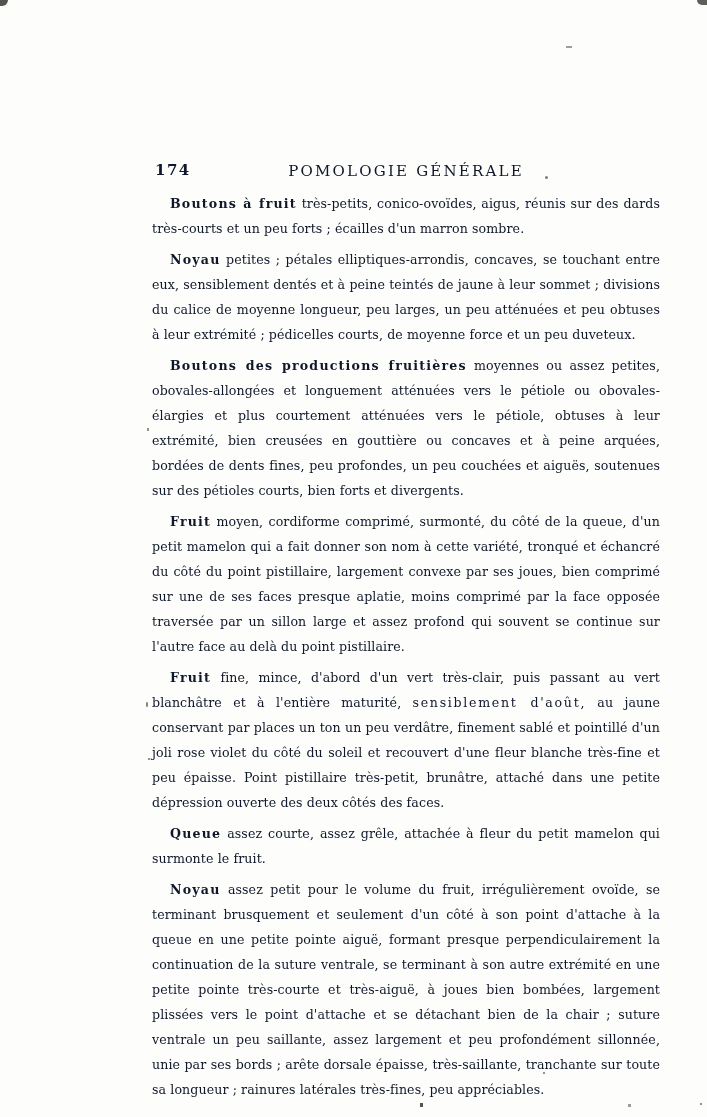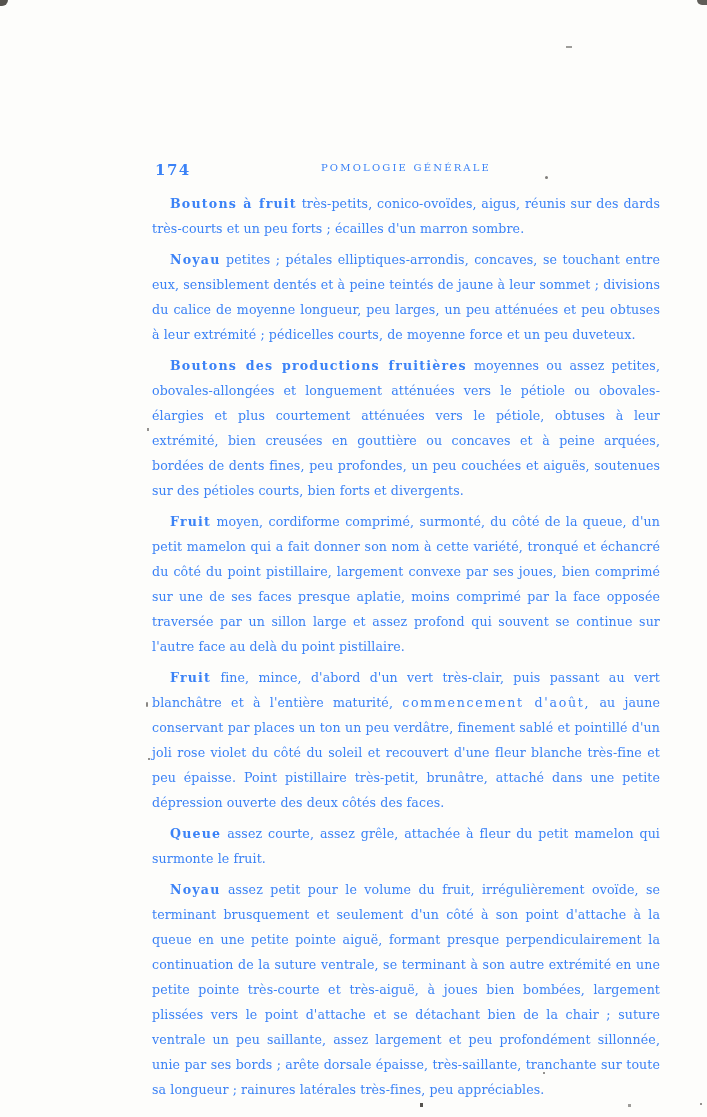--- a/index.html
+++ b/index.html
@@ -6,42 +6,42 @@
   body {
     width: 707px; height: 1117px;
     background: #ffffff;
     font-family: "DejaVu Serif", "Liberation Serif", serif;
   }
   .page {
     position: relative;
     width: 707px; height: 1117px;
     background: #fdfdfb;
     overflow: hidden;
-    color: #3b82f6;
+    color: #0f172a;
   }
   .content {
     position: absolute;
     left: 152px; top: 160px;
     width: 508px;
   }
   .header {
     position: relative;
     height: 22px;
     margin-bottom: 9px;
   }
   .page-number {
     position: absolute;
     left: 3px; top: 1px;
     font-size: 15px;
     letter-spacing: 1.5px;
     font-weight: bold;
   }
   .page-title {
     text-align: center;
-    font-size: 10px;
+    font-size: 15px;
     letter-spacing: 2.2px;
     padding-top: 2px;
     white-space: nowrap;
   }
   .body-text p {
     margin: 0 0 6px 0;
     font-size: 12.6px;
     line-height: 25px;
     text-align: justify;
     text-indent: 18px;
@@ -81,21 +81,21 @@
 
       <p><b class="term">Boutons des productions fruitières</b>
         <span>moyennes ou assez petites, obovales-allongées et longuement atténuées vers le pétiole ou obovales-élargies et plus courtement atténuées vers le pétiole, obtuses à leur extrémité, bien creusées en gouttière ou concaves et à peine arquées, bordées de dents fines, peu profondes, un peu couchées et aiguës, soutenues sur des pétioles courts, bien forts et divergents.</span></p>
 
 
       <p><b class="term">Fruit</b>
         <span>moyen, cordiforme comprimé, surmonté, du côté de la queue, d'un petit mamelon qui a fait donner son nom à cette variété, tronqué et échancré du côté du point pistillaire, largement convexe par ses joues, bien comprimé sur une de ses faces presque aplatie, moins comprimé par la face opposée traversée par un sillon large et assez profond qui souvent se continue sur l'autre face au delà du point pistillaire.</span></p>
 
       <p><b class="term">Fruit</b>
         <span>fine, mince, d'abord d'un vert très-clair, puis passant au vert blanchâtre et à l'entière maturité,</span>
-        <span class="spaced">commencement d'août,</span>
+        <span class="spaced">sensiblement d'août,</span>
         <span>au jaune conservant par places un ton un peu verdâtre, finement sablé et pointillé d'un joli rose violet du côté du soleil et recouvert d'une fleur blanche très-fine et peu épaisse. Point pistillaire très-petit, brunâtre, attaché dans une petite dépression ouverte des deux côtés des faces.</span></p>
 
       <p><b class="term">Queue</b>
         <span>assez courte, assez grêle, attachée à fleur du petit mamelon qui surmonte le fruit.</span></p>
 
 
       <p><b class="term">Noyau</b>
         <span>assez petit pour le volume du fruit, irrégulièrement ovoïde, se terminant brusquement et seulement d'un côté à son point d'attache à la queue en une petite pointe aiguë, formant presque perpendiculairement la continuation de la suture ventrale, se terminant à son autre extrémité en une petite pointe très-courte et très-aiguë, à joues bien bombées, largement plissées vers le point d'attache et se détachant bien de la chair ; suture ventrale un peu saillante, assez largement et peu profondément sillonnée, unie par ses bords ; arête dorsale épaisse, très-saillante, tranchante sur toute sa longueur ; rainures latérales très-fines, peu appréciables.</span></p>
 
     </div>

